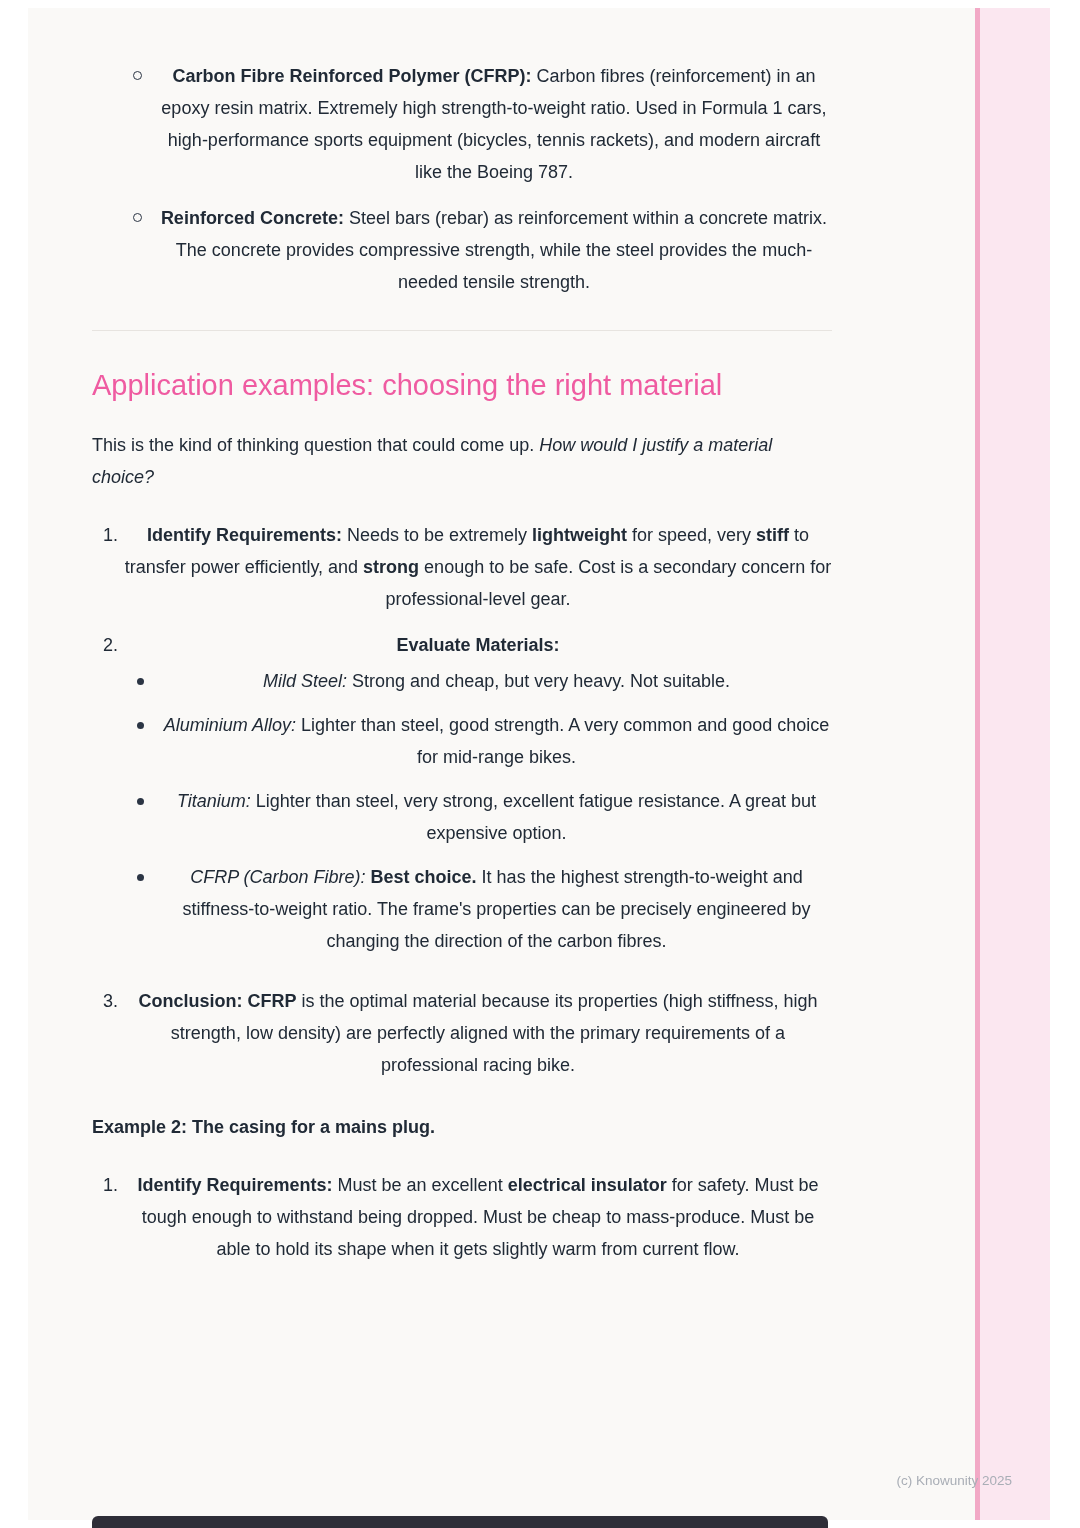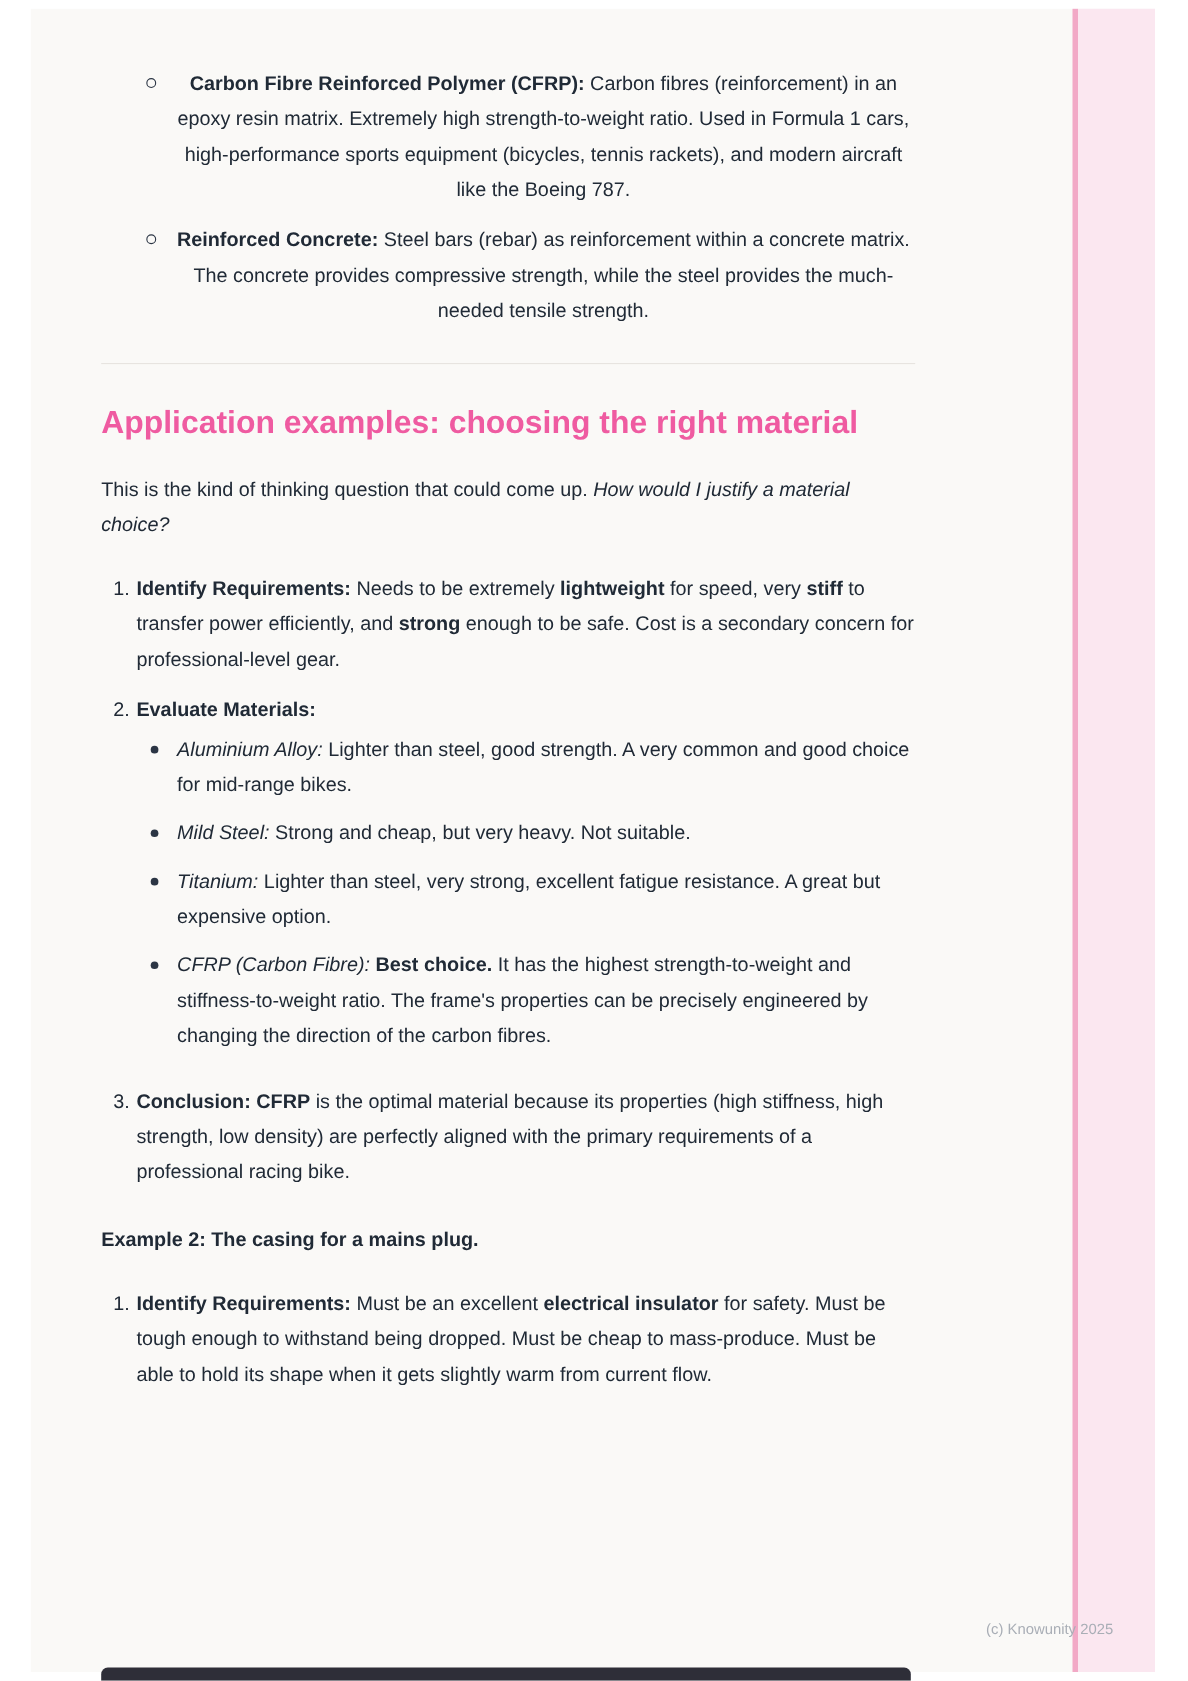--- a/index.html
+++ b/index.html
@@ -39,31 +39,31 @@
     flex: 0 0 auto; width: 9px; height: 9px;
     border: 1.5px solid #2b3544; border-radius: 50%;
     margin-top: 11px; margin-right: 14px;
   }
   .item-text { flex: 1; }
 
   .divider { height: 1px; background: #e7e4e0; margin-top: 32px; }
 
   .section-heading {
     margin-top: 36px;
-    font-size: 29px; line-height: 36px; font-weight: 700;
+    font-size: 29px; line-height: 36px; font-weight: 400;
     color: var(--heading-pink, #ef5ba1);
   }
   .intro { margin-top: 26px; }
   .example-title { font-weight: 700; margin-top: 30px; }
 
   .olist { margin-top: 26px; padding-left: 11px; }
   .ostep { display: flex; margin-bottom: 14px; }
   .ostep-spaced { margin-top: 16px; }
   .onum { flex: 0 0 21px; }
-  .ocontent { flex: 1; }
+  .ocontent { flex: 1; text-align: center; }
 
   .dot-list { list-style: none; padding-left: 13px; margin-top: 4px; }
   .dot-item { display: flex; margin-bottom: 12px; }
   .dot-marker {
     flex: 0 0 auto; width: 7px; height: 7px;
     background: #2b3544; border-radius: 50%;
     margin-top: 13px; margin-right: 17px;
   }
 
   .footer {
@@ -111,25 +111,25 @@
       <div class="ocontent"><span class="b">Identify Requirements:</span><span> Needs to be extremely </span><span class="b">lightweight</span><span> for speed, very </span><span class="b">stiff</span><span> to transfer power efficiently, and </span><span class="b">strong</span><span> enough to be safe. Cost is a secondary concern for professional-level gear.</span></div>
     </div>
 
     <div class="ostep">
       <span class="onum">2.</span>
       <div class="ocontent">
         <div><span class="b">Evaluate Materials:</span></div>
         <ul class="dot-list">
           <li class="dot-item">
             <span class="dot-marker"></span>
-            <div class="item-text"><span class="i">Aluminium Alloy:</span><span> Lighter than steel, good strength. A very common and good choice for mid-range bikes.</span></div>
+            <div class="item-text"><span class="i">Mild Steel:</span><span> Strong and cheap, but very heavy. Not suitable.</span></div>
           </li>
           <li class="dot-item">
             <span class="dot-marker"></span>
-            <div class="item-text"><span class="i">Mild Steel:</span><span> Strong and cheap, but very heavy. Not suitable.</span></div>
+            <div class="item-text"><span class="i">Aluminium Alloy:</span><span> Lighter than steel, good strength. A very common and good choice for mid-range bikes.</span></div>
           </li>
           <li class="dot-item">
             <span class="dot-marker"></span>
             <div class="item-text"><span class="i">Titanium:</span><span> Lighter than steel, very strong, excellent fatigue resistance. A great but expensive option.</span></div>
           </li>
           <li class="dot-item">
             <span class="dot-marker"></span>
             <div class="item-text"><span class="i">CFRP (Carbon Fibre):</span><span> </span><span class="b">Best choice.</span><span> It has the highest strength-to-weight and stiffness-to-weight ratio. The frame's properties can be precisely engineered by changing the direction of the carbon fibres.</span></div>
           </li>
         </ul>

